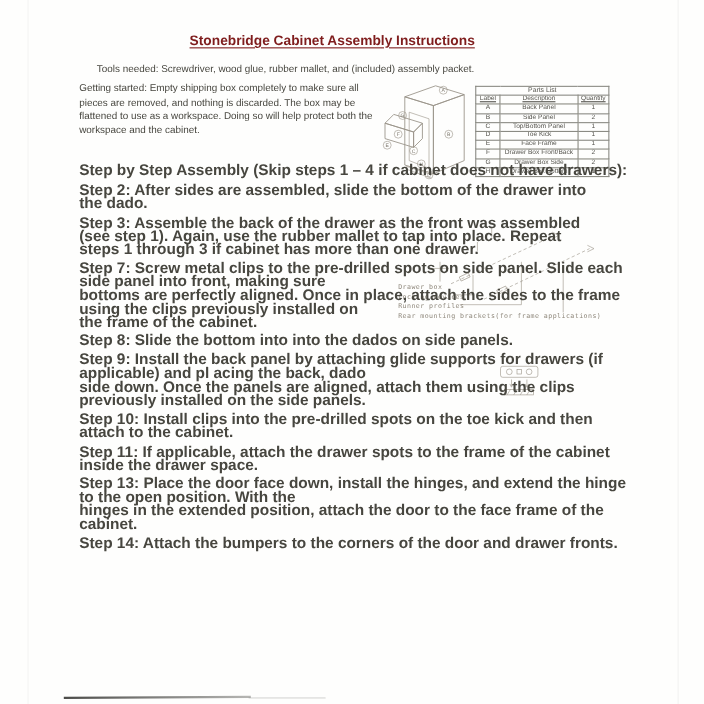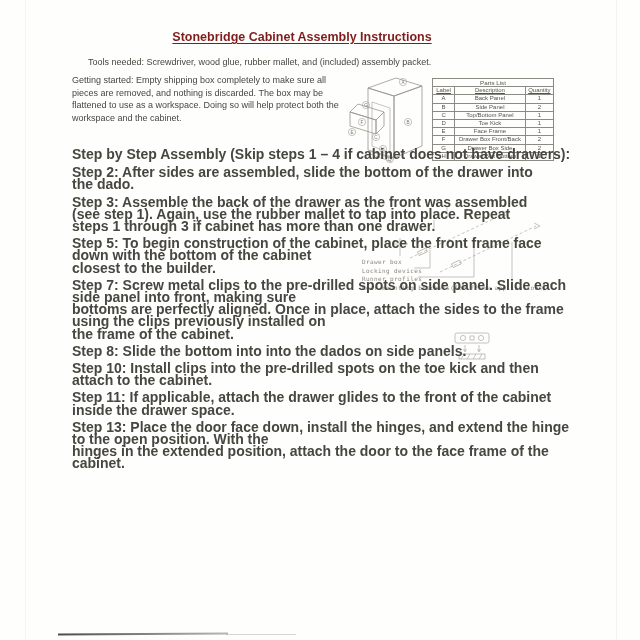--- a/index.html
+++ b/index.html
@@ -196,26 +196,27 @@
   <path class="sk-thin" d="M9,28 L12,23 M15,28 L18,23 M21,28 L24,23 M27,28 L30,23"></path>
 </svg>
 
 <div class="steps">
   <p class="heading">Step by Step Assembly (Skip steps 1 – 4 if cabinet does not have drawers):</p>
   <p>Step 2:  After sides are assembled, slide the bottom of the drawer into
 the dado.</p>
   <p>Step 3:  Assemble the back of the drawer as the front was assembled
 (see step 1).  Again, use the rubber mallet to tap into place.  Repeat
 steps 1 through 3 if cabinet has more than one drawer.</p>
-  <p>Step 5:  To begin construction of the cabinet, place the front frame face down with the bottom of the cabinet
-closest to the builder.</p>
   <p>Step 7:  Screw metal clips to the pre-drilled spots on side panel.  Slide each side panel into front, making sure
 bottoms are perfectly aligned.  Once in place, attach the sides to the frame using the clips previously installed on
 the frame of the cabinet.</p>
   <p>Step 8:  Slide the bottom into into the dados on side panels.</p>
+  <p>Step 9:  Install the back panel by attaching glide supports for drawers (if applicable) and pl acing the back, dado
+side down.  Once the panels are aligned, attach them using the clips previously installed on the side panels.</p>
   <p>Step 10:  Install clips into the pre-drilled spots on the toe kick and then attach to the cabinet.</p>
-  <p>Step 11:  If applicable, attach the drawer glides to the front of the cabinet inside the drawer space.</p>
+  <p>Step 11:  If applicable, attach the drawer spots to the frame of the cabinet inside the drawer space.</p>
   <p>Step 13:  Place the door face down, install the hinges, and extend the hinge to the open position.  With the
 hinges in the extended position, attach the door to the face frame of the cabinet.</p>
+  <p>Step 14:  Attach the bumpers to the corners of the door and drawer fronts.</p>
 </div>
 
 <div class="scan-line-bottom"></div>
 <div class="scan-line-tail"></div>
 
 </body></html>

